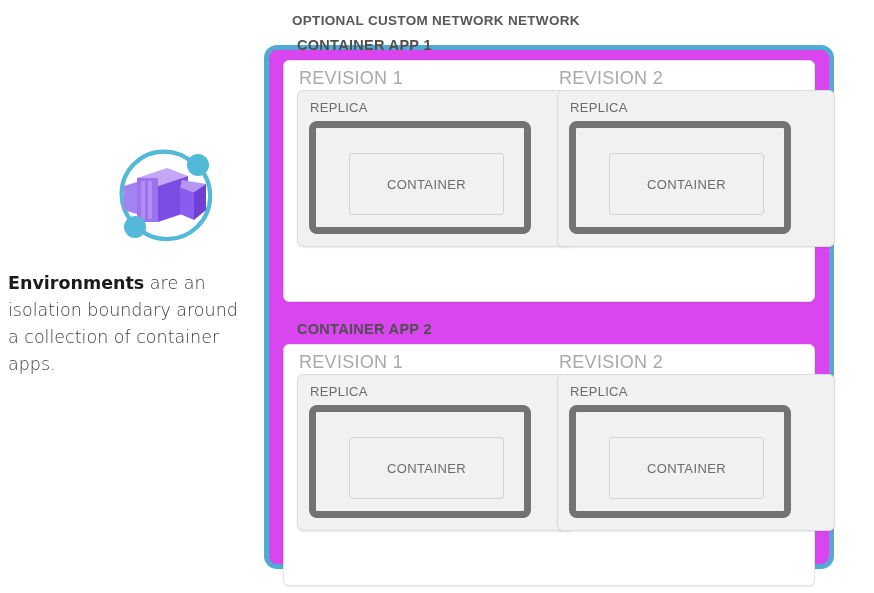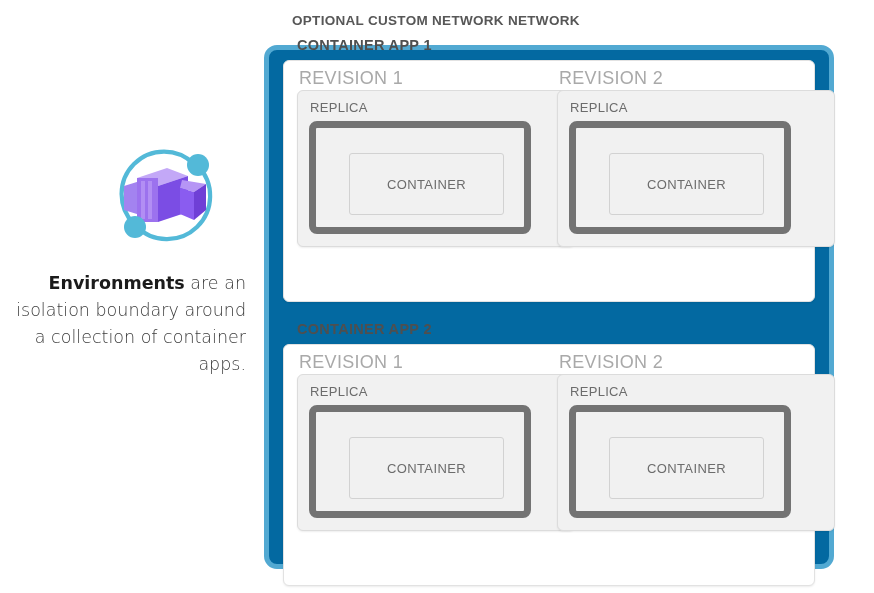--- a/index.html
+++ b/index.html
@@ -31,21 +31,20 @@
     top: 140px;
     width: 112px;
     height: 112px;
   }
 
   #caption {
     position: absolute;
     left: 8px;
     top: 270px;
     width: 238px;
-    text-align: right;
     font-size: 17.5px;
     line-height: 27px;
     color: #3b3b3b;
     font-family: "DejaVu Sans", sans-serif;
     font-weight: 300;
   }
   #caption .lead {
     font-weight: 700;
     color: #1b1b1b;
   }
@@ -77,21 +76,21 @@
   
   #environment-box {
     position: absolute;
     left: 264px;
     top: 45px;
     width: 570px;
     height: 524px;
     box-sizing: border-box;
     border: 5px solid #52a9d2;
     border-radius: 13px;
-    background: #0369a1;
+    background: #d946ef;
   }
 
   .container-app {
     position: absolute;
     left: 14px;
     width: 532px;
     box-sizing: border-box;
     background: #ffffff;
     border: 1px solid #e2e2e2;
     border-radius: 6px;

